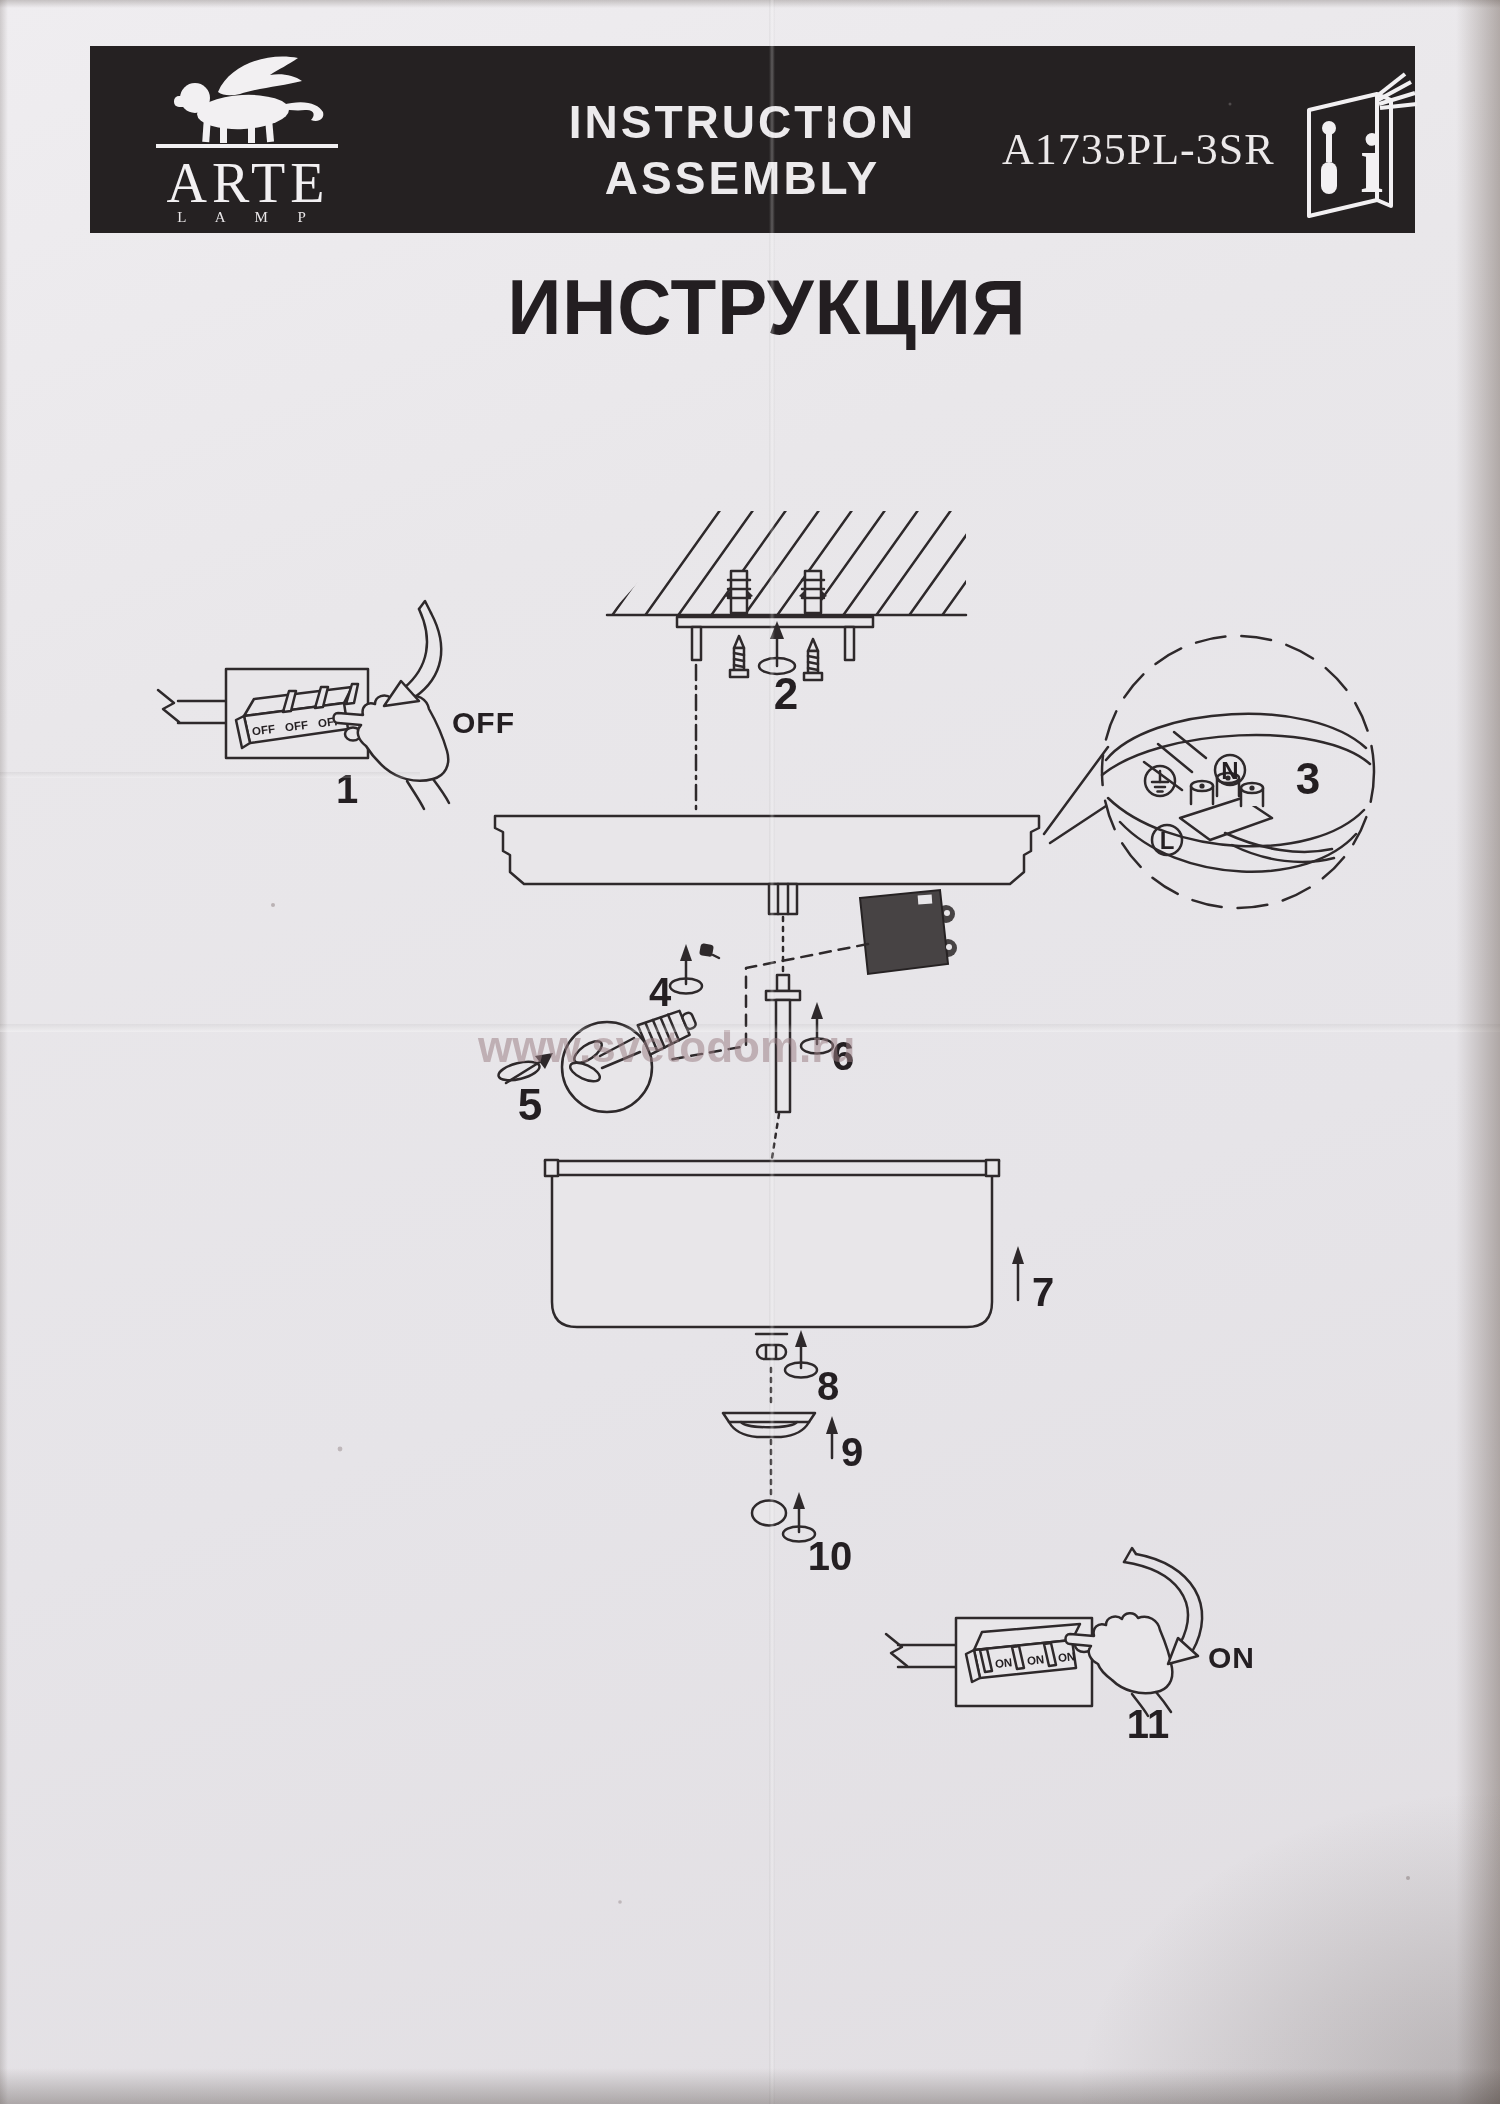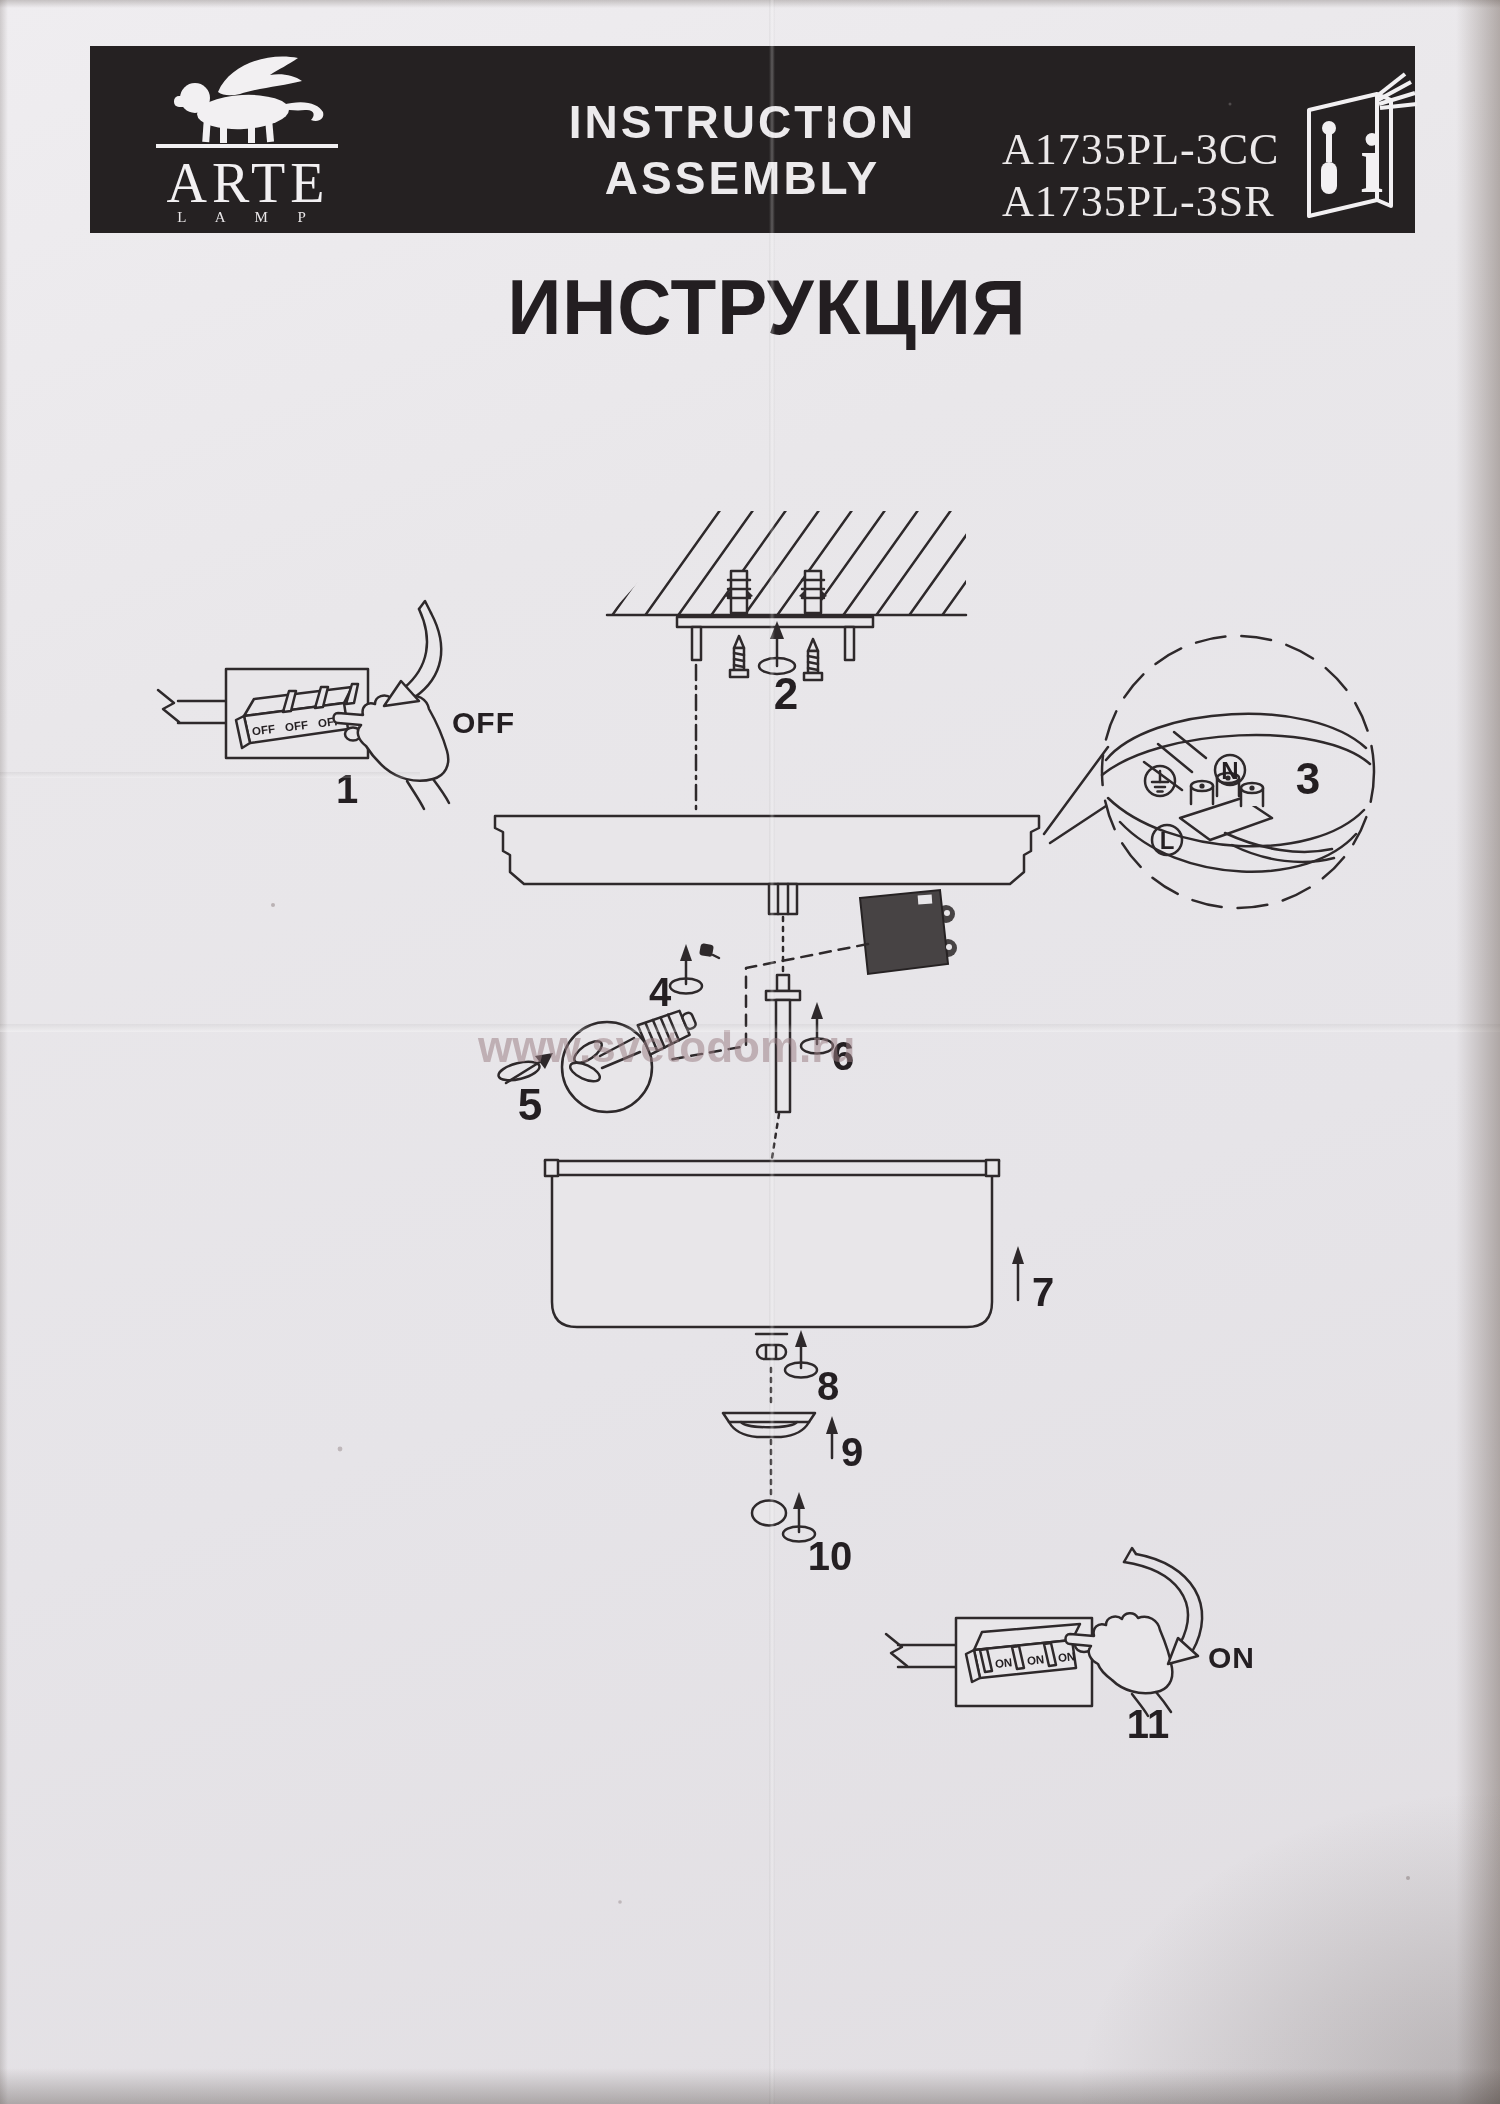--- a/index.html
+++ b/index.html
@@ -70,21 +70,20 @@
       <text x="100" y="150" text-anchor="middle" font-family="Liberation Serif,serif" font-size="56" letter-spacing="5" fill="#f2f0f2">ARTE</text>
       <text x="100" y="170" text-anchor="middle" font-family="Liberation Serif,serif" font-size="15" letter-spacing="13" fill="#e8e5e7">L A M P</text>
     </svg>
 
     <div class="assembly">
       <div>INSTRUCTION</div>
       <div>ASSEMBLY</div>
     </div>
 
     <div class="models">
-      <div>A1735PL-3CC</div>
       <div>A1735PL-3SR</div>
     </div>
 
     <svg class="booklet-svg" viewBox="0 0 124 162">
       <g stroke="#f2f0f2" stroke-width="4" fill="none" stroke-linejoin="round">
         <path d="M14,150 L14,44 L82,28 L82,134 Z"></path>
         <path d="M82,28 L96,34 L96,140 L82,134"></path>
         <path d="M82,30 L110,8"></path>
         <path d="M83,34 L116,16"></path>
         <path d="M84,38 L120,27"></path>

